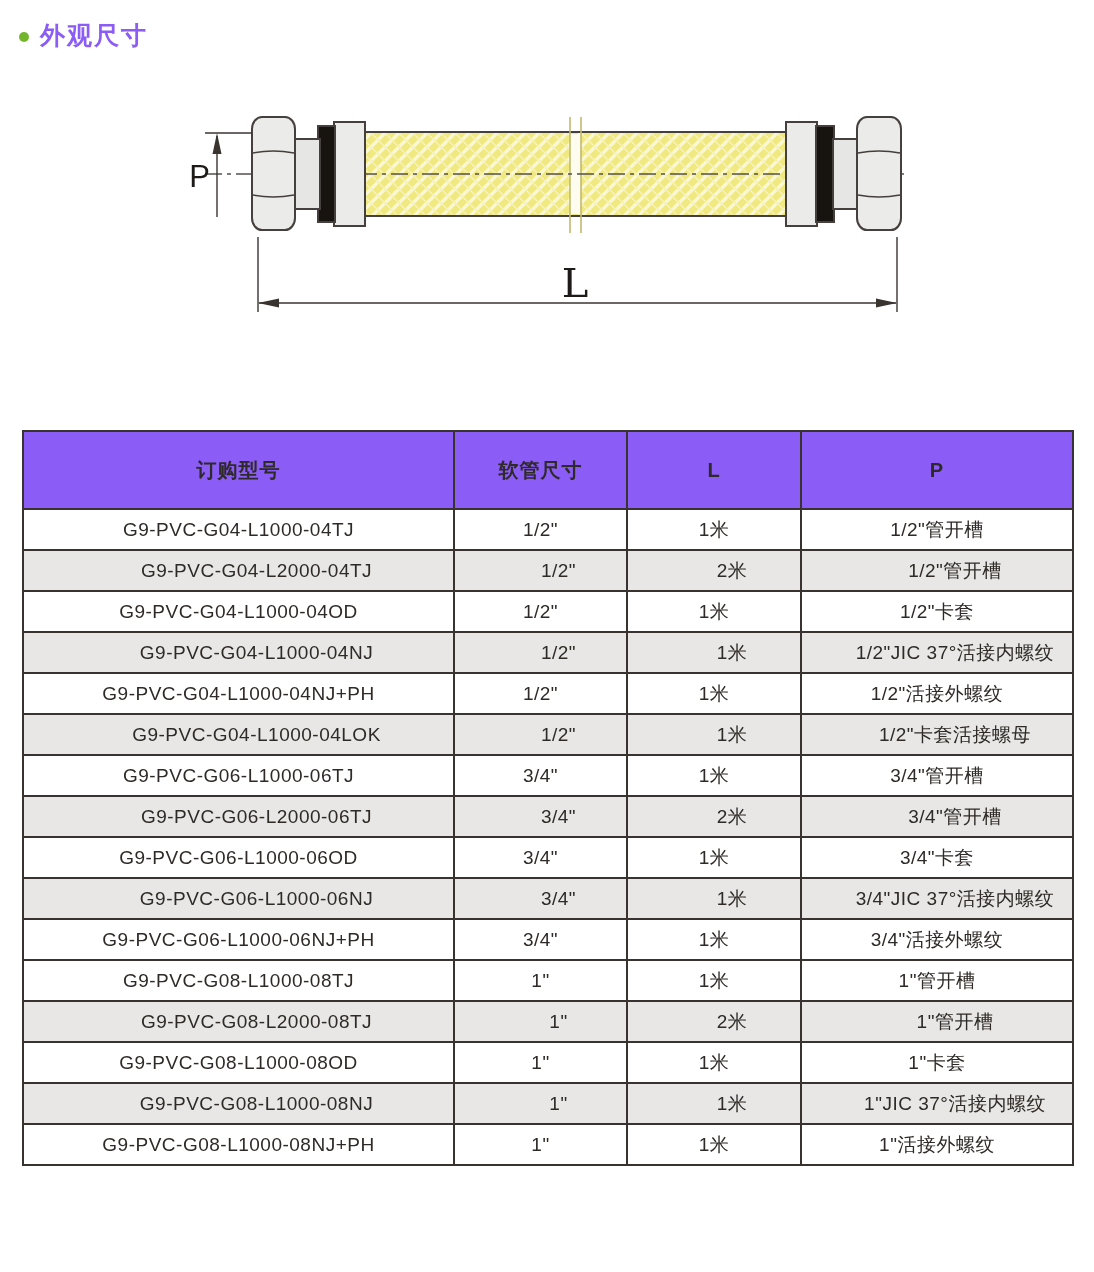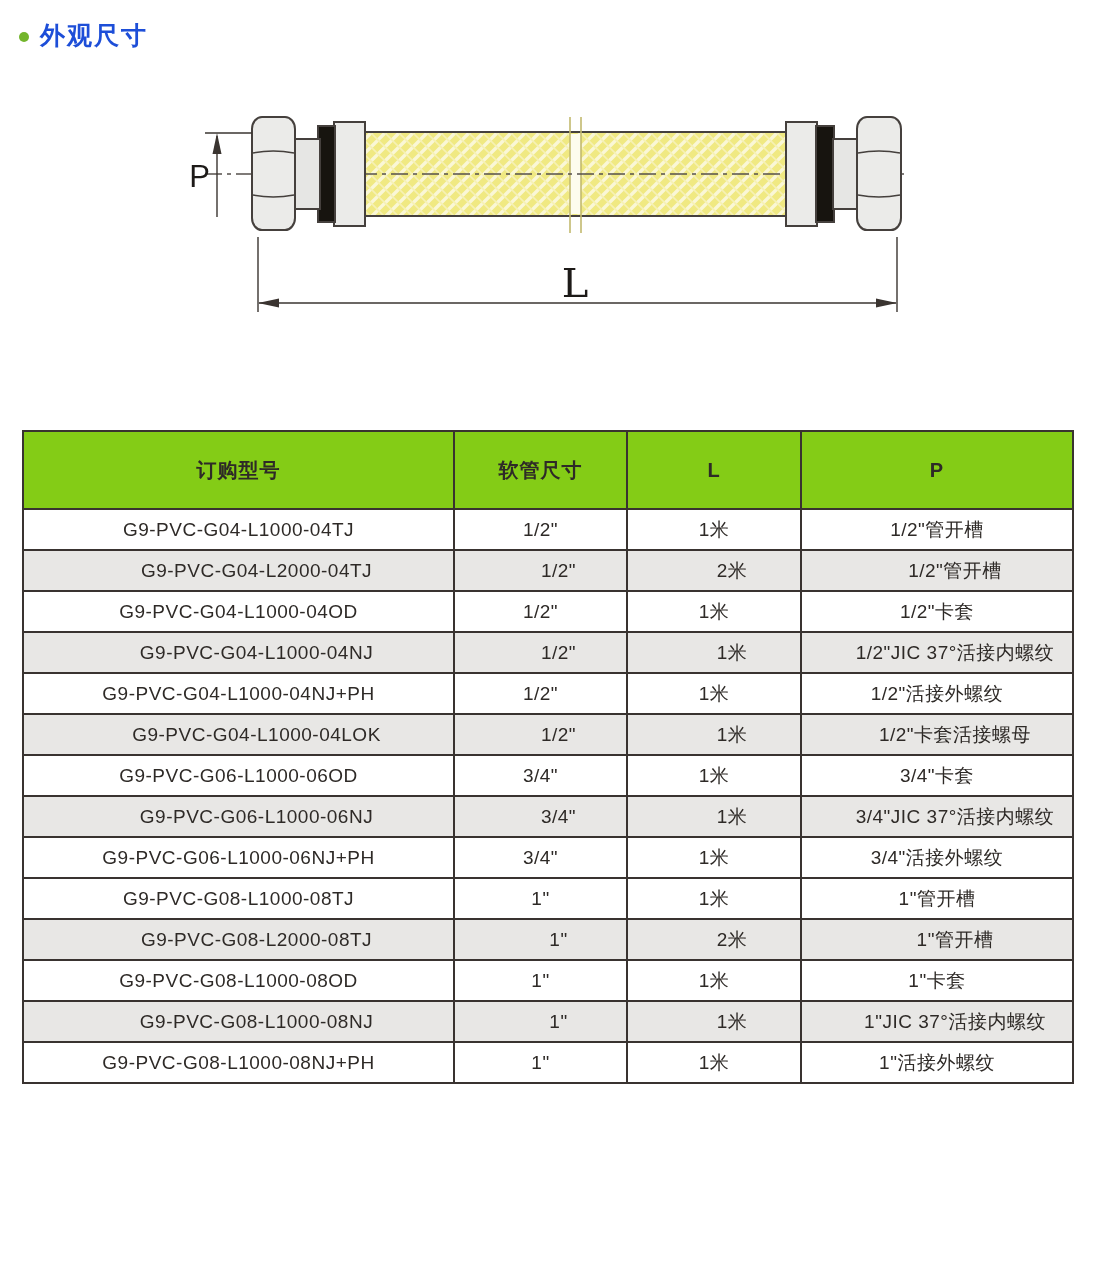--- a/index.html
+++ b/index.html
@@ -39,41 +39,41 @@
   table.spec th, table.spec td {
     border: 2px solid #393330;
     text-align: center; vertical-align: middle;
     padding: 0 4px;
     font-size: 19px;
     color: #2e2a27;
     overflow: hidden; white-space: nowrap;
   }
   table.spec th {
     height: 76px;
-    background: #84cc16;
+    background: #8b5cf6;
     font-size: 20px;
     font-weight: 600;
     letter-spacing: 1px;
   }
   table.spec td { height: 39px; background: #ffffff; letter-spacing: 0.5px; }
   table.spec tr.stripe td { background: #e8e7e5; padding-left: 40px; }
 
   .col-model  { width: 431px; }
   .col-size   { width: 173px; }
   .col-length { width: 174px; }
   .col-port   { width: 272px; }
 
   svg text { user-select: none; }
 </style>
 </head>
 <body>
 
 <div class="section-title">
   <span class="bullet-dot" style="background: rgb(115, 181, 44);"></span>
-  <span class="section-title-text" style="color: #1d4ed8;">外观尺寸</span>
+  <span class="section-title-text" style="color: #8b5cf6;">外观尺寸</span>
 </div>
 
 <div class="diagram-wrap">
   <svg width="1094" height="390" viewBox="0 0 1094 390">
     <defs>
       <pattern id="braid" width="14" height="14" patternUnits="userSpaceOnUse">
         <rect width="14" height="14" fill="#f0e982"></rect>
         <path d="M-4,4 L4,-4 M0,14 L14,0 M10,18 L18,10" stroke="#faf7d6" stroke-width="3.4" fill="none"></path>
         <path d="M-4,10 L4,18 M0,0 L14,14 M10,-4 L18,4" stroke="#f6f1b4" stroke-width="1.6" fill="none"></path>
       </pattern>
@@ -171,20 +171,32 @@
         <td>1米</td>
         <td>1/2"活接外螺纹</td>
       </tr>
       <tr class="stripe">
         <td>G9-PVC-G04-L1000-04LOK</td>
         <td>1/2"</td>
         <td>1米</td>
         <td>1/2"卡套活接螺母</td>
       </tr>
       <tr>
+        <td>G9-PVC-G06-L1000-06TJ</td>
+        <td>3/4"</td>
+        <td>1米</td>
+        <td>3/4"管开槽</td>
+      </tr>
+      <tr class="stripe">
+        <td>G9-PVC-G06-L2000-06TJ</td>
+        <td>3/4"</td>
+        <td>2米</td>
+        <td>3/4"管开槽</td>
+      </tr>
+      <tr>
         <td>G9-PVC-G06-L1000-06OD</td>
         <td>3/4"</td>
         <td>1米</td>
         <td>3/4"卡套</td>
       </tr>
       <tr class="stripe">
         <td>G9-PVC-G06-L1000-06NJ</td>
         <td>3/4"</td>
         <td>1米</td>
         <td>3/4"JIC 37°活接内螺纹</td>

